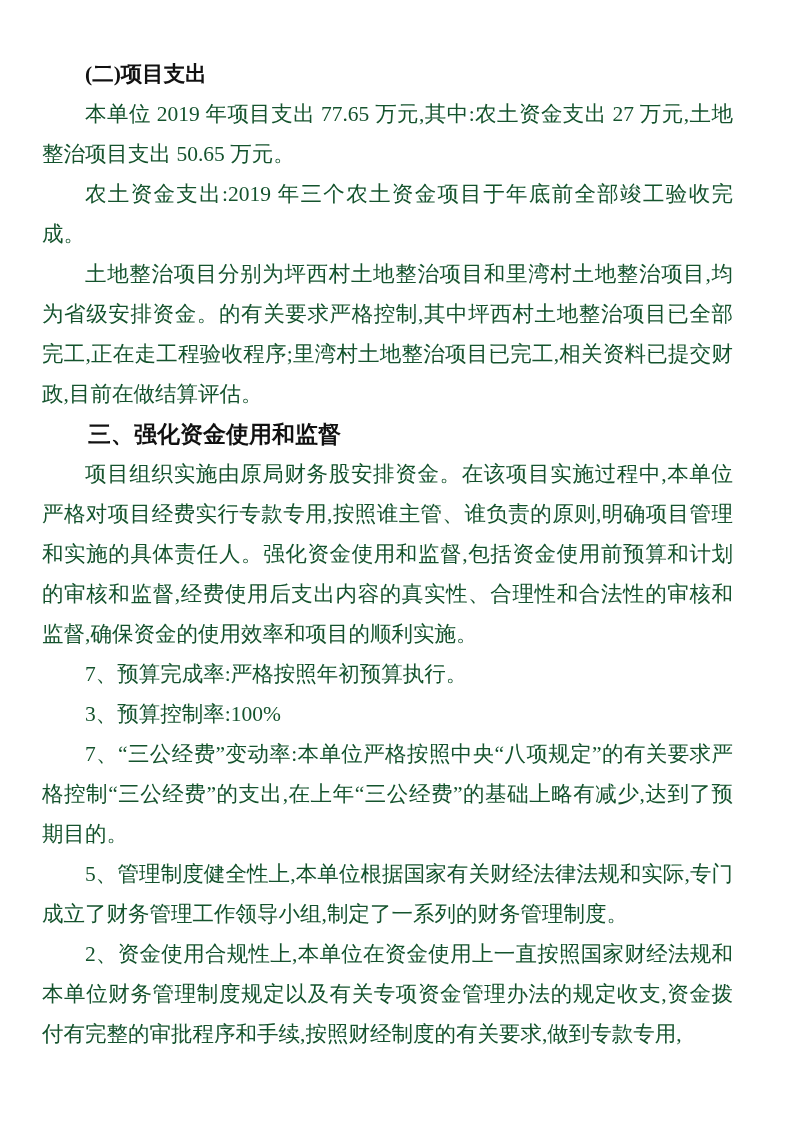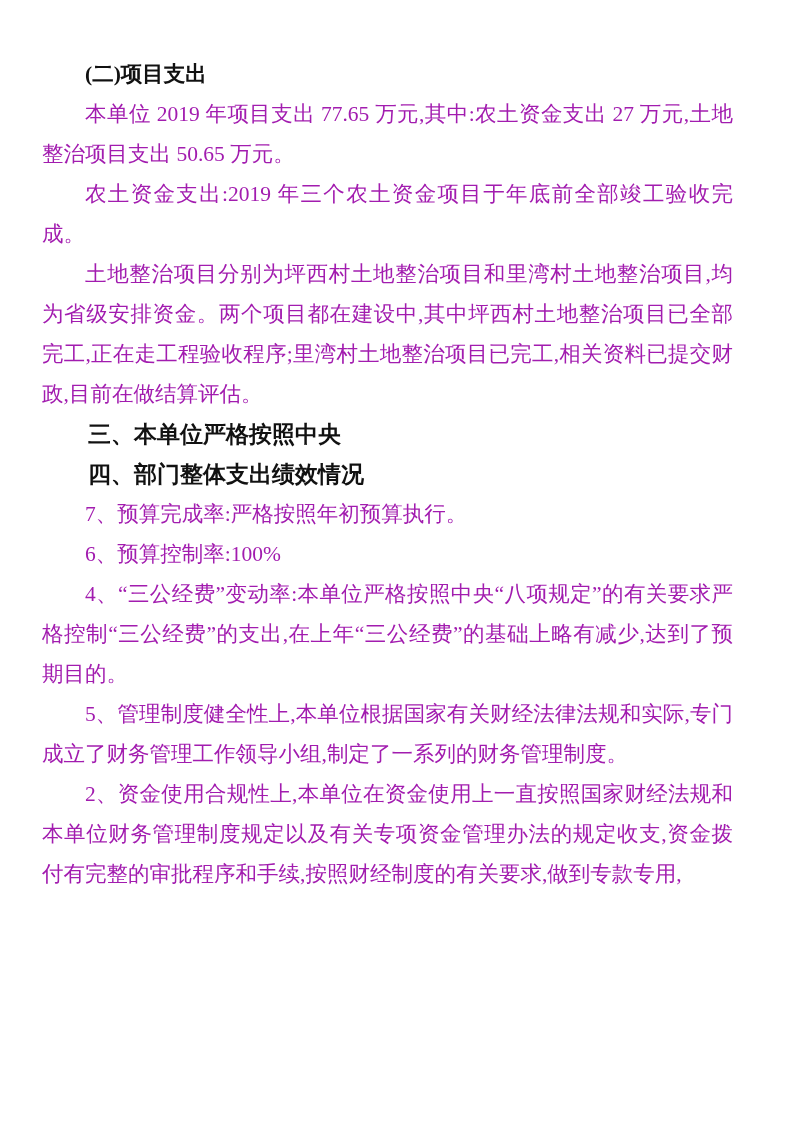--- a/index.html
+++ b/index.html
@@ -23,21 +23,21 @@
   }
   .para {
     margin: 0;
     font-family: "Liberation Serif", serif;
     font-size: 21.5px;
     line-height: 40px;
     font-weight: normal;
     text-align: justify;
     text-justify: inter-character;
     text-indent: 43px;
-    color: #a21caf;
+    color: #14532d;
     word-break: break-all;
   }
   .subheading-serif {
     margin: 0;
     font-family: "Liberation Serif", serif;
     font-size: 21.5px;
     line-height: 40px;
     font-weight: bold;
     text-indent: 43px;
     color: #111111;
@@ -57,31 +57,31 @@
 
 <div class="page">
   <div class="content">
 
     <h2 class="subheading-serif">(二)项目支出</h2>
 
     <p class="para">本单位 2019 年项目支出 77.65 万元,其中:农土资金支出 27 万元,土地整治项目支出 50.65 万元。</p>
 
     <p class="para">农土资金支出:2019 年三个农土资金项目于年底前全部竣工验收完成。</p>
 
-    <p class="para">土地整治项目分别为坪西村土地整治项目和里湾村土地整治项目,均为省级安排资金。两个项目都在建设中,其中坪西村土地整治项目已全部完工,正在走工程验收程序;里湾村土地整治项目已完工,相关资料已提交财政,目前在做结算评估。</p>
+    <p class="para">土地整治项目分别为坪西村土地整治项目和里湾村土地整治项目,均为省级安排资金。的有关要求严格控制,其中坪西村土地整治项目已全部完工,正在走工程验收程序;里湾村土地整治项目已完工,相关资料已提交财政,目前在做结算评估。</p>
 
-    <h3 class="heading-sans">三、本单位严格按照中央</h3>
+    <h3 class="heading-sans">三、强化资金使用和监督</h3>
 
+    <p class="para">项目组织实施由原局财务股安排资金。在该项目实施过程中,本单位严格对项目经费实行专款专用,按照谁主管、谁负责的原则,明确项目管理和实施的具体责任人。强化资金使用和监督,包括资金使用前预算和计划的审核和监督,经费使用后支出内容的真实性、合理性和合法性的审核和监督,确保资金的使用效率和项目的顺利实施。</p>
 
-    <h3 class="heading-sans">四、部门整体支出绩效情况</h3>
 
     <p class="para">7、预算完成率:严格按照年初预算执行。</p>
 
-    <p class="para">6、预算控制率:100%</p>
+    <p class="para">3、预算控制率:100%</p>
 
-    <p class="para">4、“三公经费”变动率:本单位严格按照中央“八项规定”的有关要求严格控制“三公经费”的支出,在上年“三公经费”的基础上略有减少,达到了预期目的。</p>
+    <p class="para">7、“三公经费”变动率:本单位严格按照中央“八项规定”的有关要求严格控制“三公经费”的支出,在上年“三公经费”的基础上略有减少,达到了预期目的。</p>
 
     <p class="para">5、管理制度健全性上,本单位根据国家有关财经法律法规和实际,专门成立了财务管理工作领导小组,制定了一系列的财务管理制度。</p>
 
     <p class="para">2、资金使用合规性上,本单位在资金使用上一直按照国家财经法规和本单位财务管理制度规定以及有关专项资金管理办法的规定收支,资金拨付有完整的审批程序和手续,按照财经制度的有关要求,做到专款专用,</p>
 
   </div>
 </div>
 
 </body></html>

